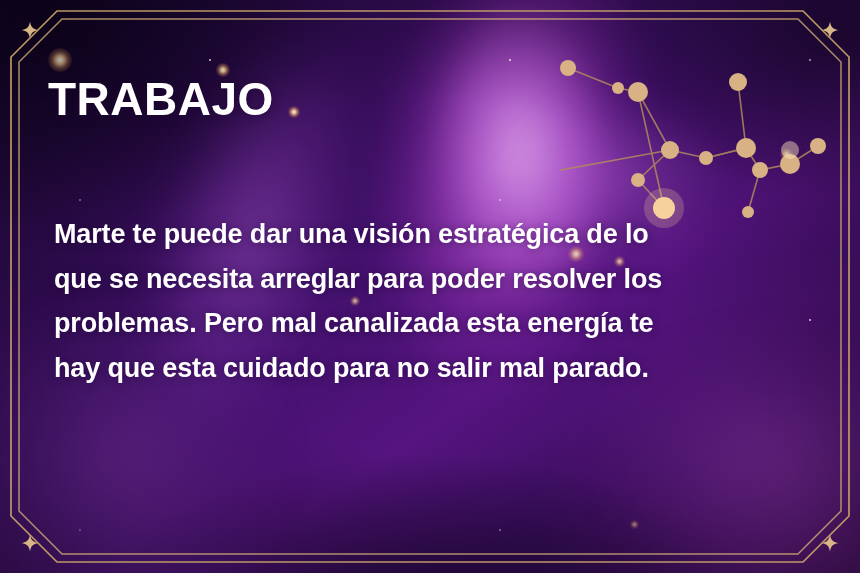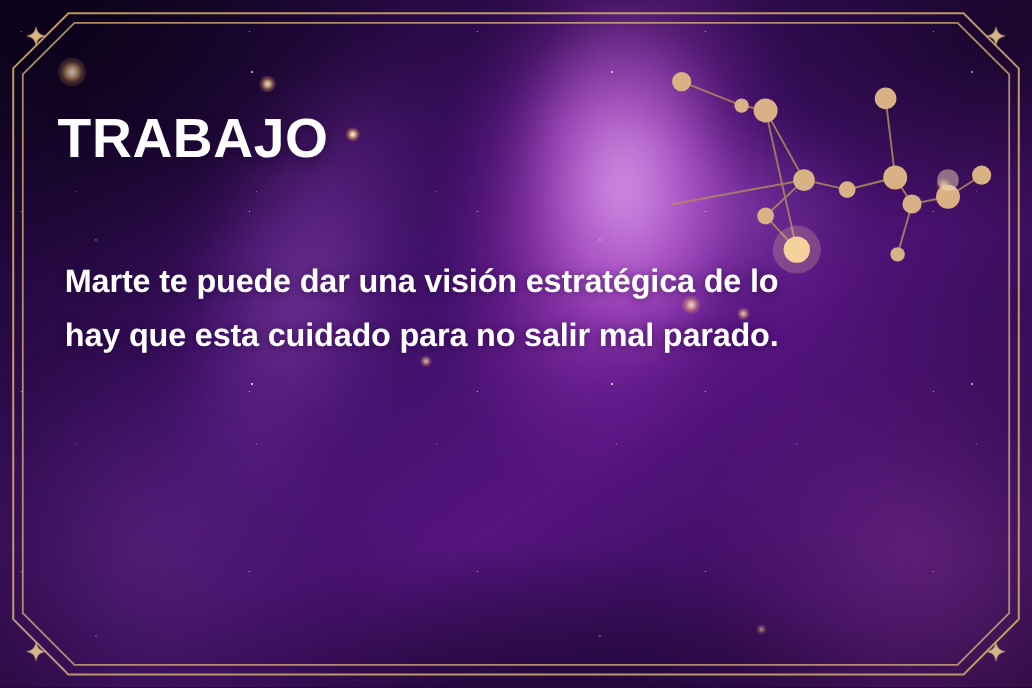--- a/index.html
+++ b/index.html
@@ -118,21 +118,21 @@
   .constellation{position:absolute;left:560px;top:30px;width:300px;height:210px;}
   .constellation svg{width:100%;height:100%;display:block;}
 
   
   .frame{position:absolute;inset:0;pointer-events:none;}
   .frame svg{width:100%;height:100%;display:block;}
 
   
   .content{position:absolute;left:0;top:0;width:860px;height:573px;}
   .title{
-    position:absolute;left:48px;top:92px;
+    position:absolute;left:48px;top:76px;
     margin:0;
     font-size:46px;
     font-weight:700;
     letter-spacing:.5px;
     color:#ffffff;
     line-height:1;
     font-stretch:condensed;
     text-shadow:0 2px 10px rgba(30,0,50,.55);
   }
   .body-text{
@@ -225,17 +225,19 @@
         <use href="#sparkle4" x="0" y="0" transform="translate(830,543) scale(.78)"></use>
       </g>
     </svg>
   </div>
 
   <div class="content">
     <h1 class="title">TRABAJO</h1>
 
     <p class="body-text">
       <span class="ln">Marte te puede dar una visión estratégica de lo</span>
+      <span class="ln">que se necesita arreglar para poder resolver los</span>
+      <span class="ln">problemas. Pero mal canalizada esta energía te</span>
       <span class="ln">hay que esta cuidado para no salir mal parado.</span>
     </p>
   </div>
 
 </div>
 
 </body></html>

